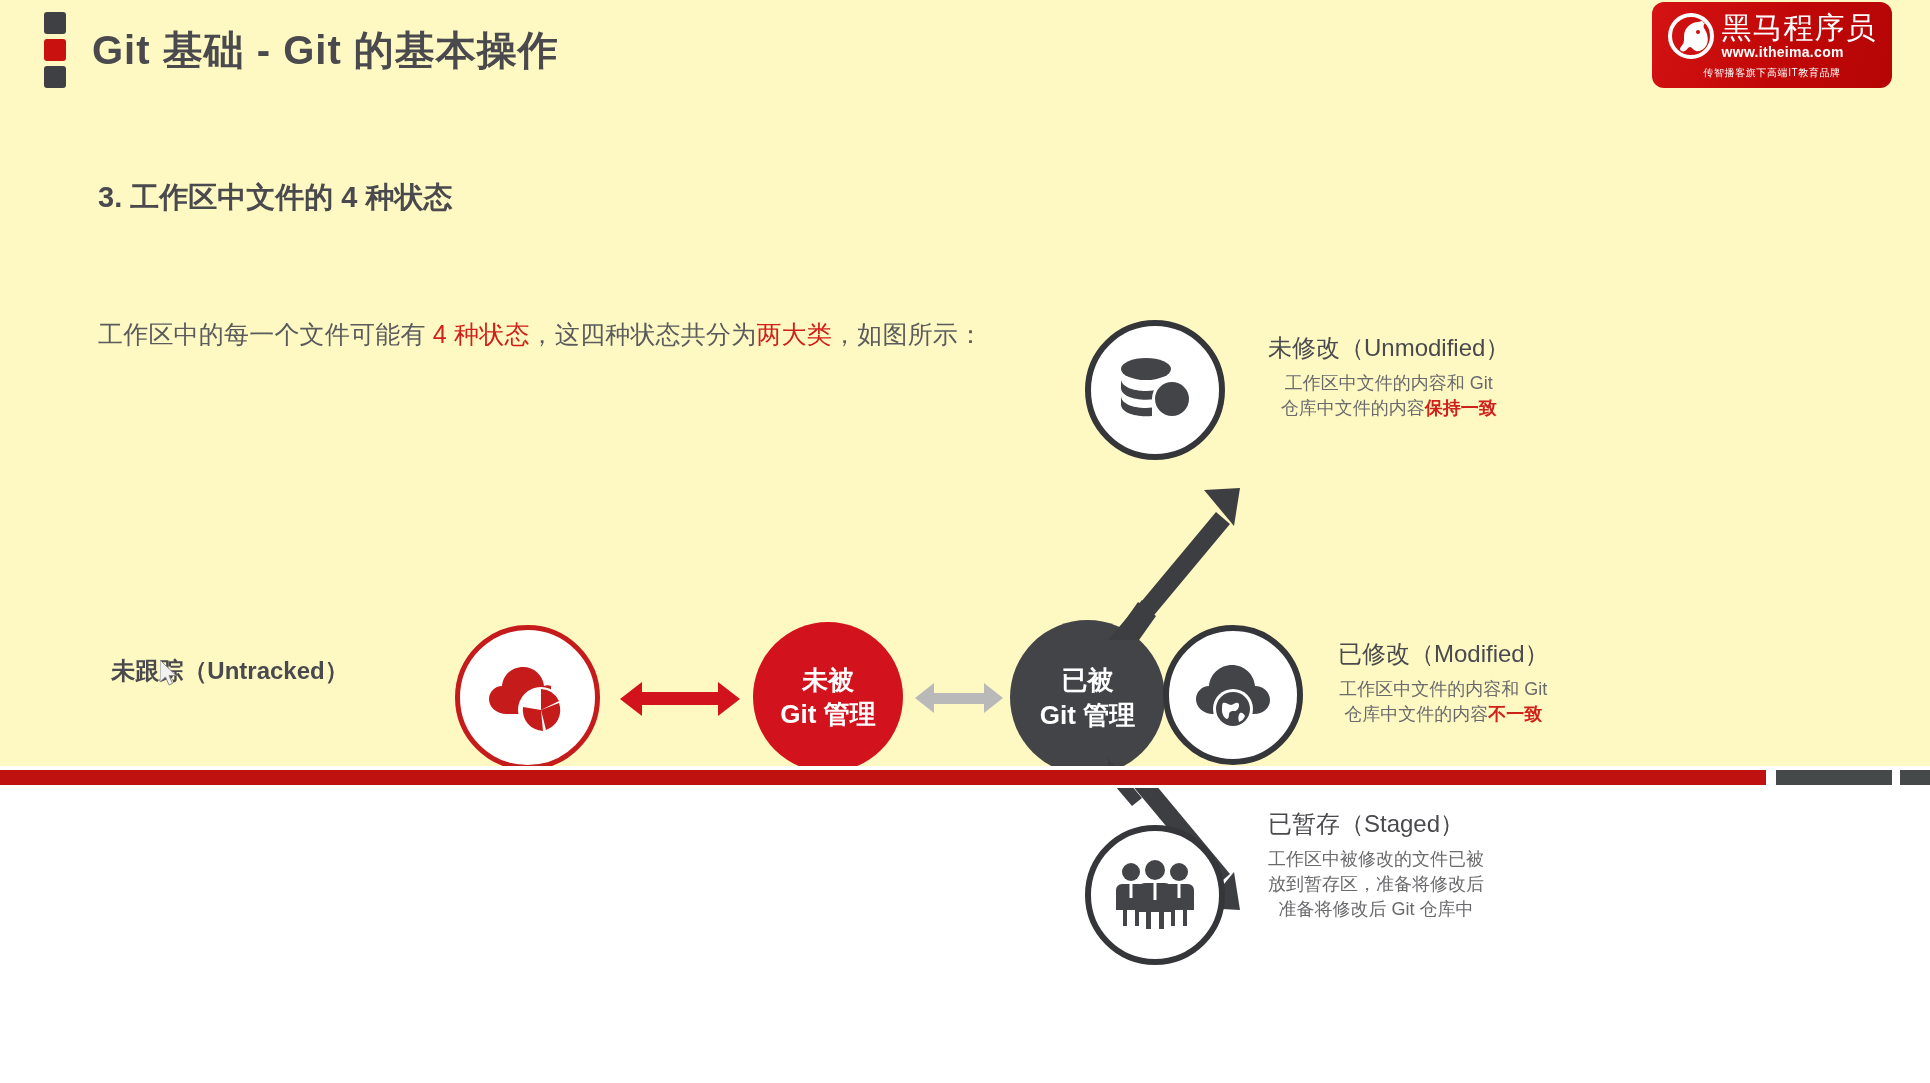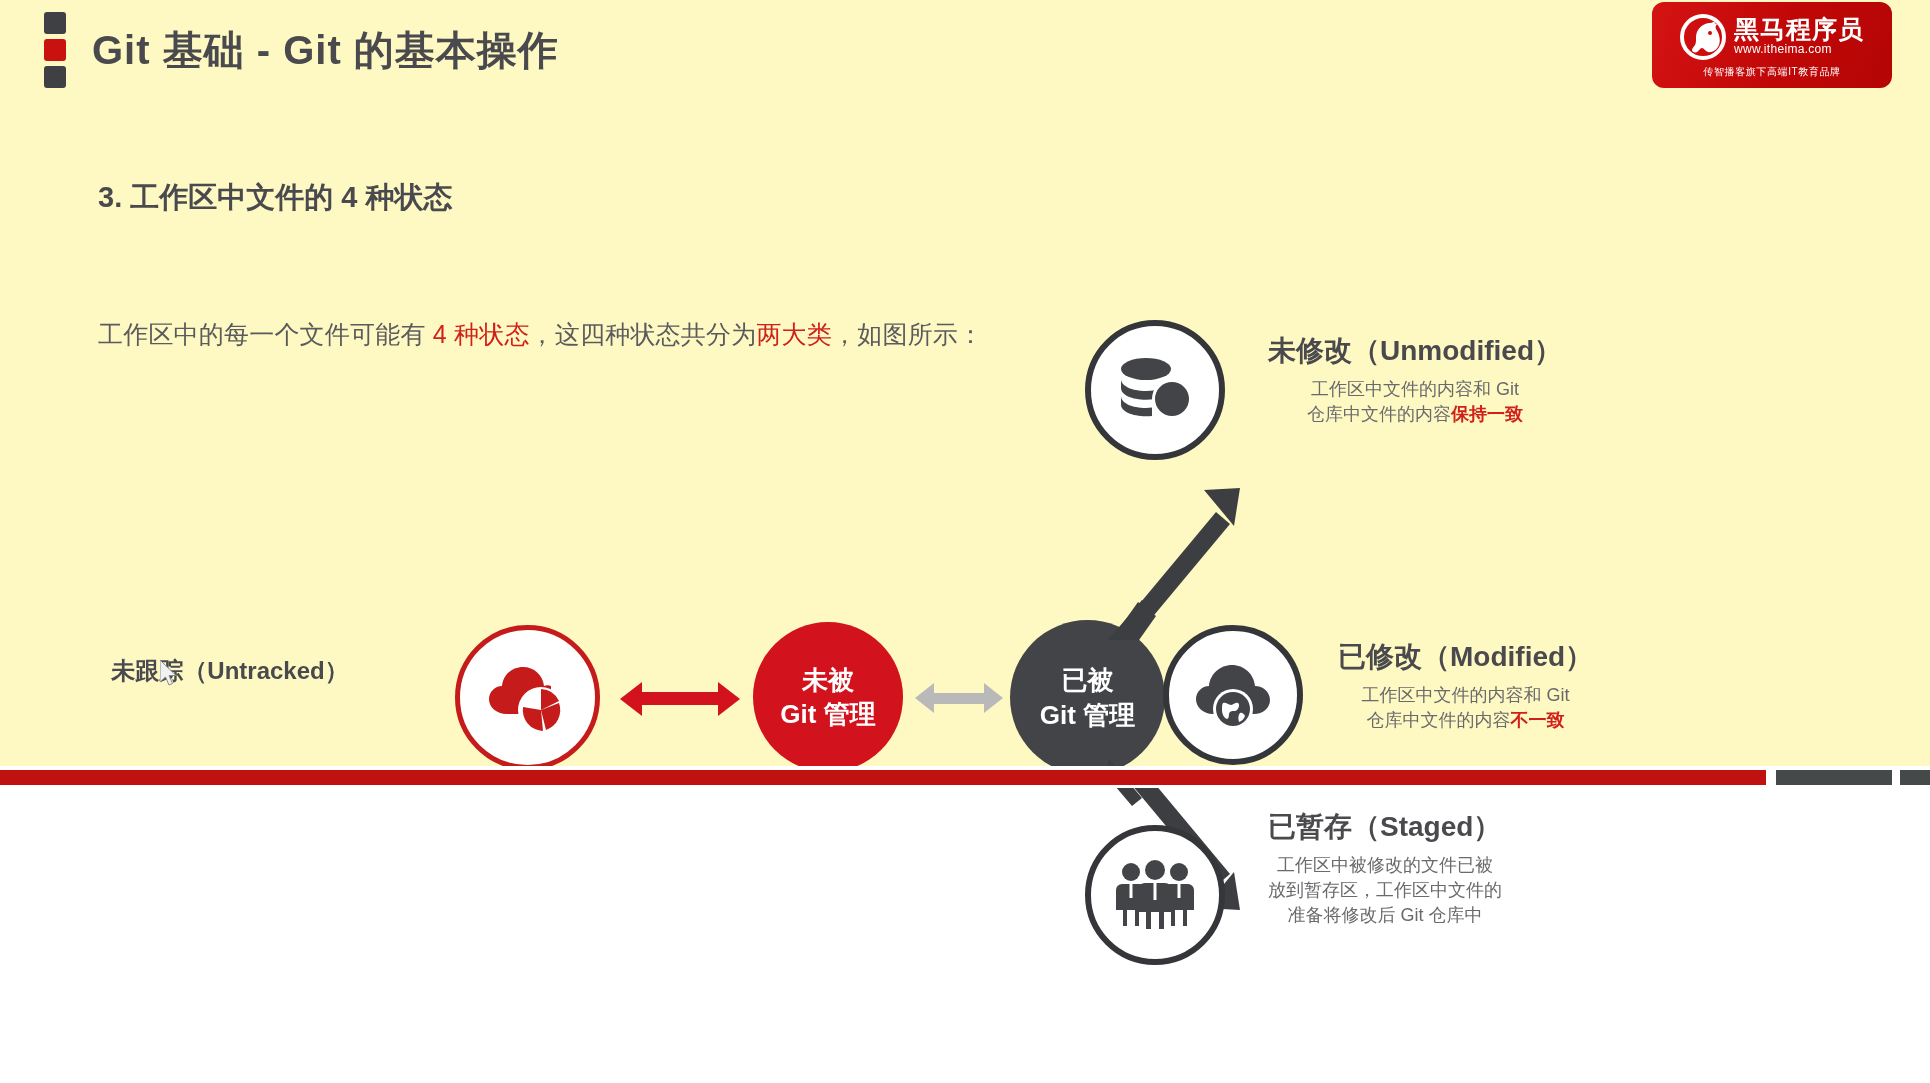--- a/index.html
+++ b/index.html
@@ -30,22 +30,22 @@
     display: flex; flex-direction: column; align-items: center; justify-content: center;
     padding: 6px 0 4px;
   }
   .logo-top { display: flex; align-items: center; gap: 8px; }
   .logo-horse {
     width: 46px; height: 46px; border-radius: 50%;
     border: 4px solid #fff; position: relative; overflow: hidden; flex: none;
   }
   .logo-horse svg { position: absolute; left: 2px; top: 1px; }
   .logo-words { display: flex; flex-direction: column; align-items: flex-start; }
-  .logo-cn { color: #fff; font-size: 25px; font-weight: bold; line-height: 1.05; letter-spacing: 1px; white-space: nowrap; }
-  .logo-url { color: #fff; font-size: 12px; font-weight: normal; line-height: 1.2; letter-spacing: 0.3px; }
+  .logo-cn { color: #fff; font-size: 30px; font-weight: normal; line-height: 1.05; letter-spacing: 1px; white-space: nowrap; }
+  .logo-url { color: #fff; font-size: 14px; font-weight: bold; line-height: 1.2; letter-spacing: 0.3px; }
   .logo-tag { color: #fff; font-size: 10px; letter-spacing: 0.6px; margin-top: 5px; white-space: nowrap; text-align: right; }
 
   
   .section-heading {
     position: absolute; left: 98px; top: 178px;
     font-size: 29px; font-weight: bold; color: #4a4a4e; white-space: nowrap;
   }
 
   
   .intro {
@@ -76,21 +76,21 @@
   .arrow-line { position: absolute; height: 13px; border-radius: 1px; }
   .arrow-head {
     position: absolute; width: 0; height: 0;
     border-top: 17px solid transparent; border-bottom: 17px solid transparent;
   }
   .head-left  { border-right: 22px solid currentColor; }
   .head-right { border-left: 22px solid currentColor; }
 
   
   .state-block { position: absolute; }
-  .state-title { font-size: 28px; font-weight: bold; color: #4a4a4e; white-space: nowrap; margin-bottom: 7px; }
+  .state-title { font-size: 24px; font-weight: normal; color: #4a4a4e; white-space: nowrap; margin-bottom: 7px; }
   .state-desc { font-size: 18px; color: #6a6a6d; line-height: 1.38; white-space: nowrap; text-align: center; }
   .state-desc .hl { color: #d0201a; font-weight: bold; }
 
   
   .left-label { position: absolute; text-align: center; }
   .left-title { font-size: 24px; font-weight: bold; color: #4a4a4e; white-space: nowrap; }
   .left-desc  { font-size: 23px; color: #6a6a6d; white-space: nowrap; margin-top: 8px; }
 
   
   .bottom-bar { position: absolute; left: 0; bottom: 0; width: 1930px; height: 22px; background: #fff; }
@@ -263,21 +263,21 @@
           <circle cx="65" cy="12" r="9"></circle>
           <path d="M56 24 h18 a6 6 0 0 1 6 6 v20 h-7 v16 h-4 v-16 h-8 v16 h-4 v-16 h-7 v-20 a6 6 0 0 1 6 -6 z"></path>
         </g>
         <path d="M41 22 l0 18 M17 24 l0 14 M65 24 l0 14" stroke="#ffffff" stroke-width="3" fill="none"></path>
       </svg>
     </div>
     <div class="state-block" style="left:1268px; top:428px;">
       <div class="state-title">已暂存（Staged）</div>
       <div class="state-desc">
         <div>工作区中被修改的文件已被</div>
-        <div>放到暂存区，工作区中文件的</div>
+        <div>放到暂存区，准备将修改后</div>
         <div>准备将修改后 Git 仓库中</div>
       </div>
     </div>
 
   </div>
 
   <svg class="cursor" width="22" height="32" viewBox="0 0 22 32" aria-hidden="true">
     <polygon points="0,0 0,22 5.5,17 9,25 12.5,23.5 9,15.5 16,15.5" fill="#f2f2f2" stroke="#8a8a8a" stroke-width="1"></polygon>
   </svg>
 

